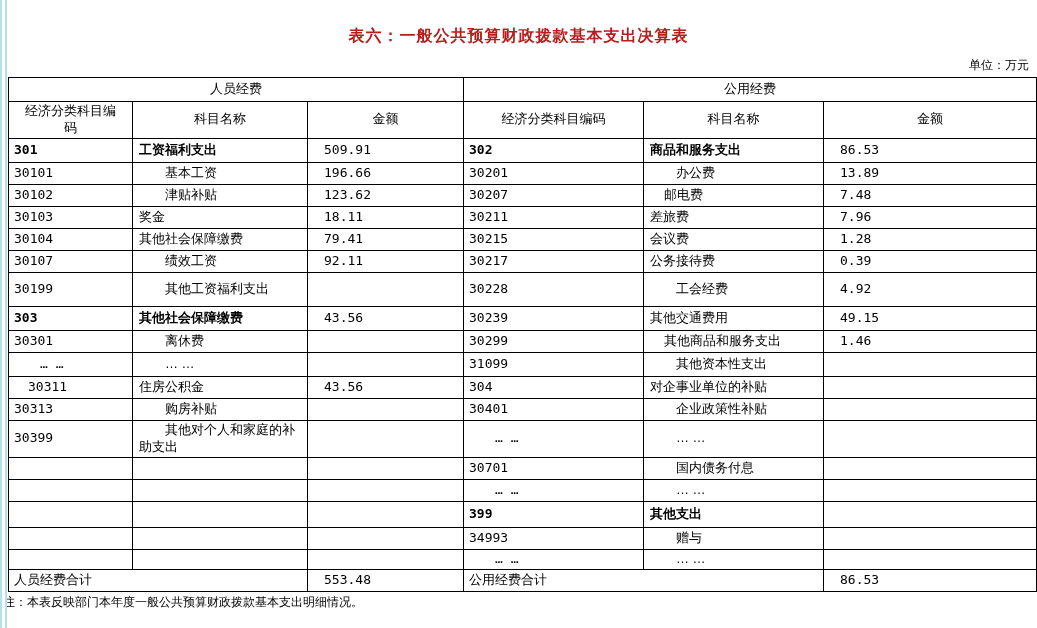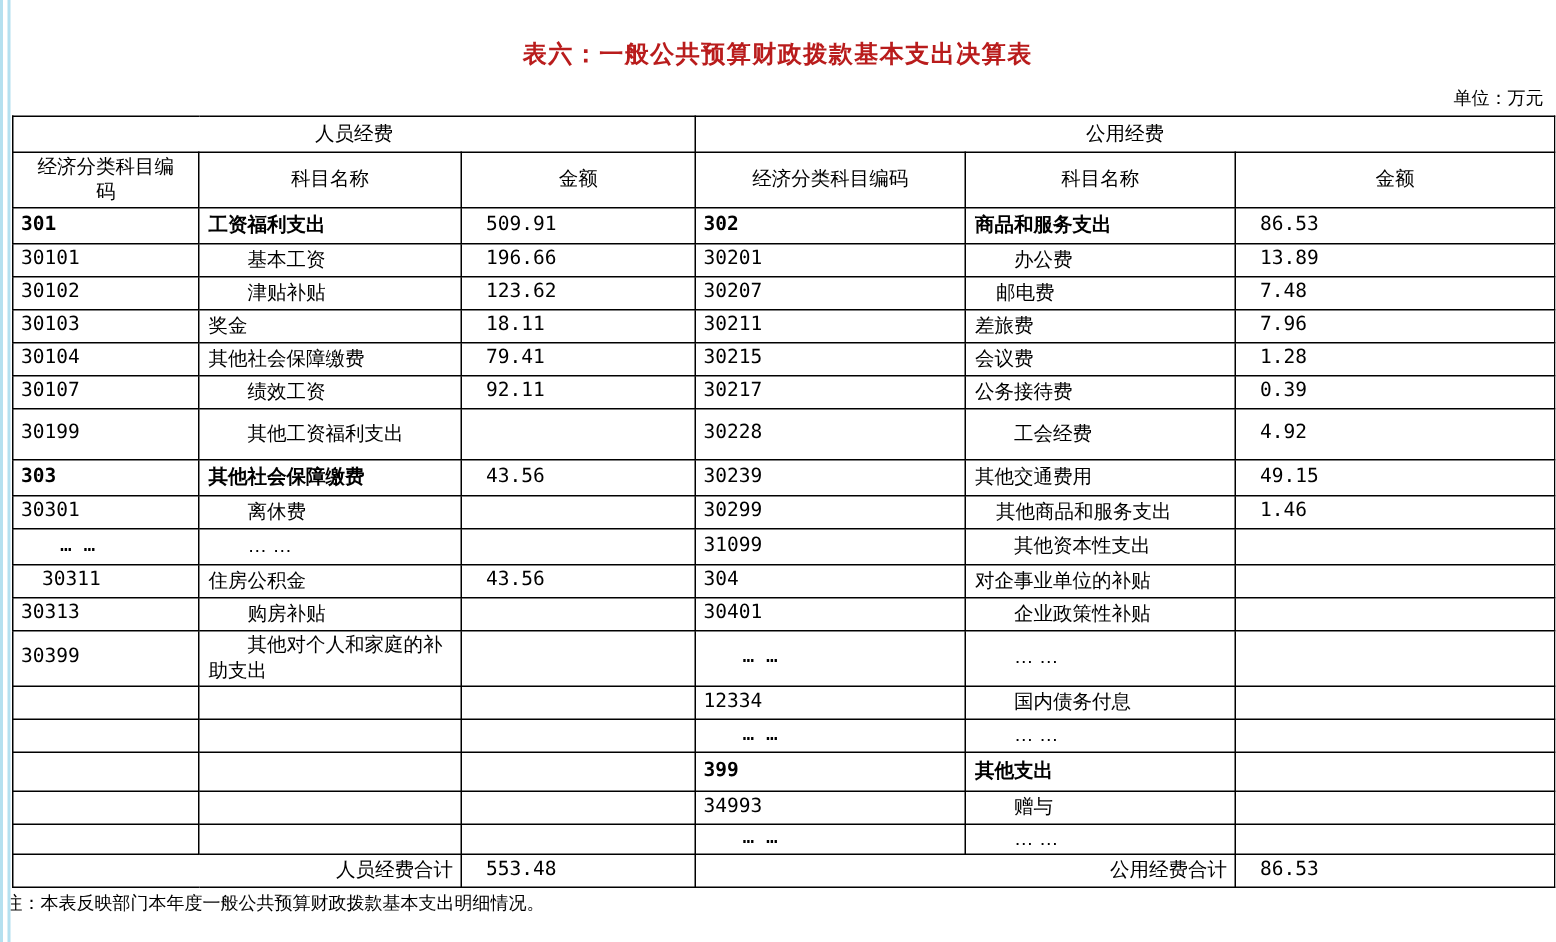--- a/index.html
+++ b/index.html
@@ -22,21 +22,21 @@
   td.name { padding-left:6px; }
   .i1 { text-indent:14px; }
   .i2 { text-indent:26px; }
   .b  { font-weight:bold; }
   tr.h24 td, tr.h24 th { height:24px; }
   tr.h34 td, tr.h34 th { height:34px; }
   tr.h36 td { height:36px; }
   tr.h26 td { height:26px; }
   tr.h22 td { height:22px; }
   tr.h20 td { height:20px; }
-  td.flab { text-align:right; }
+  td.flab { text-align:left; }
   .note { font-size:12px; margin-left:3px; margin-top:2px; }
 </style>
 </head>
 <body>
 
 <div class="left-stripe"></div>
 
 <div class="page-title">表六：一般公共预算财政拨款基本支出决算表</div>
 <div class="unit-line">单位：万元</div>
 
@@ -165,21 +165,21 @@
     <td class="name i2">其他对个人和家庭的补助支出</td>
     <td class="amt"></td>
     <td class="code i2">… …</td>
     <td class="name i2">… …</td>
     <td class="amt"></td>
   </tr>
   <tr class="h22">
     <td class="code"></td>
     <td class="name"></td>
     <td class="amt"></td>
-    <td class="code">12334</td>
+    <td class="code">30701</td>
     <td class="name i2">国内债务付息</td>
     <td class="amt"></td>
   </tr>
   <tr class="h22">
     <td class="code"></td>
     <td class="name"></td>
     <td class="amt"></td>
     <td class="code i2">… …</td>
     <td class="name i2">… …</td>
     <td class="amt"></td>

